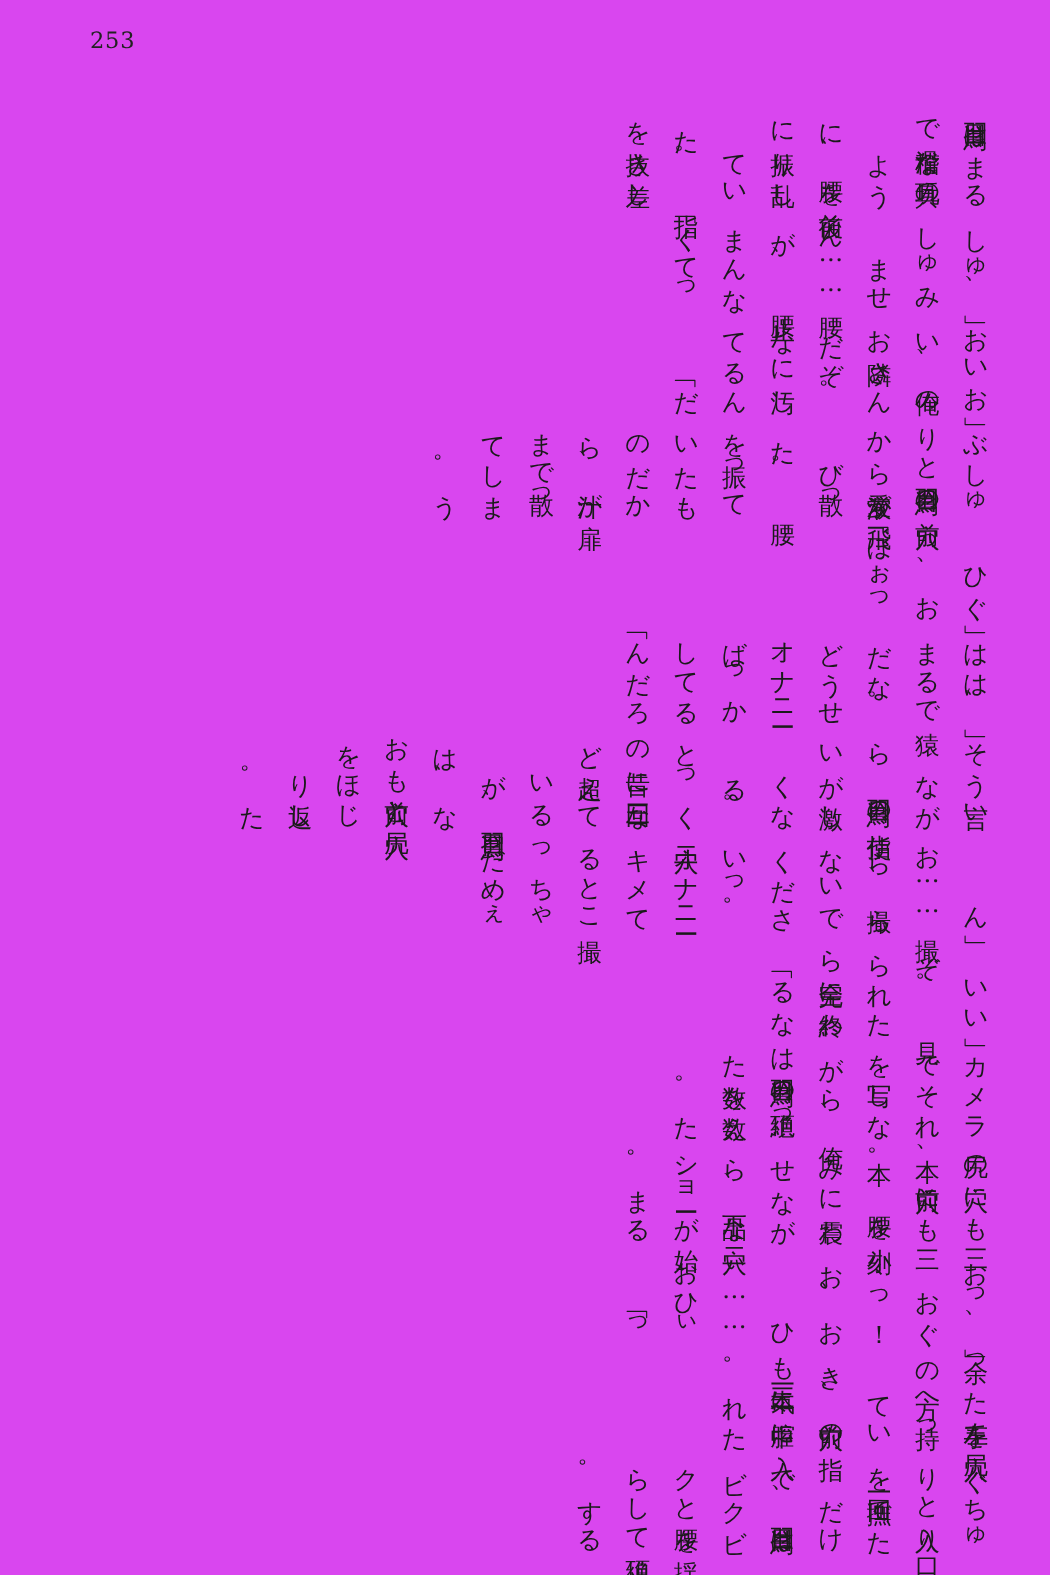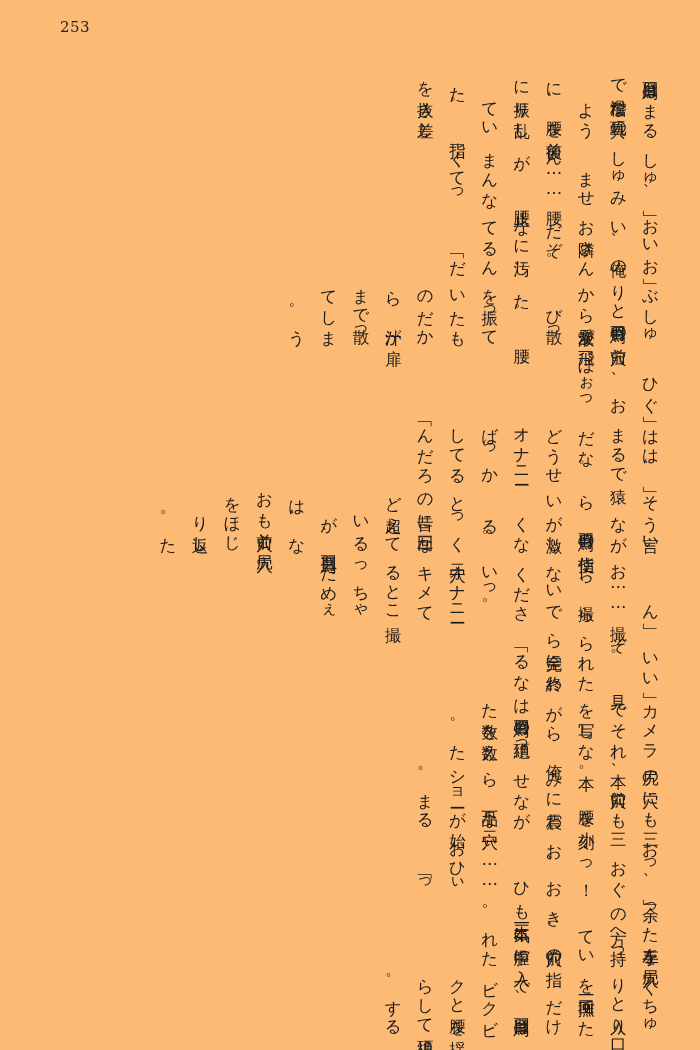--- a/index.html
+++ b/index.html
@@ -12,21 +12,21 @@
     height: 1050px;
     font-family: "DejaVu Serif", "Liberation Serif", serif;
     color: #1a1a1a;
     overflow: hidden;
   }
 
   #page {
     position: relative;
     width: 700px;
     height: 1050px;
-    background: #fdba74;
+    background: #d946ef;
     box-sizing: border-box;
   }
 
   
   #page-number {
     position: absolute;
     top: 18px;
     left: 60px;
     font-size: 15px;
     letter-spacing: 0.5px;

